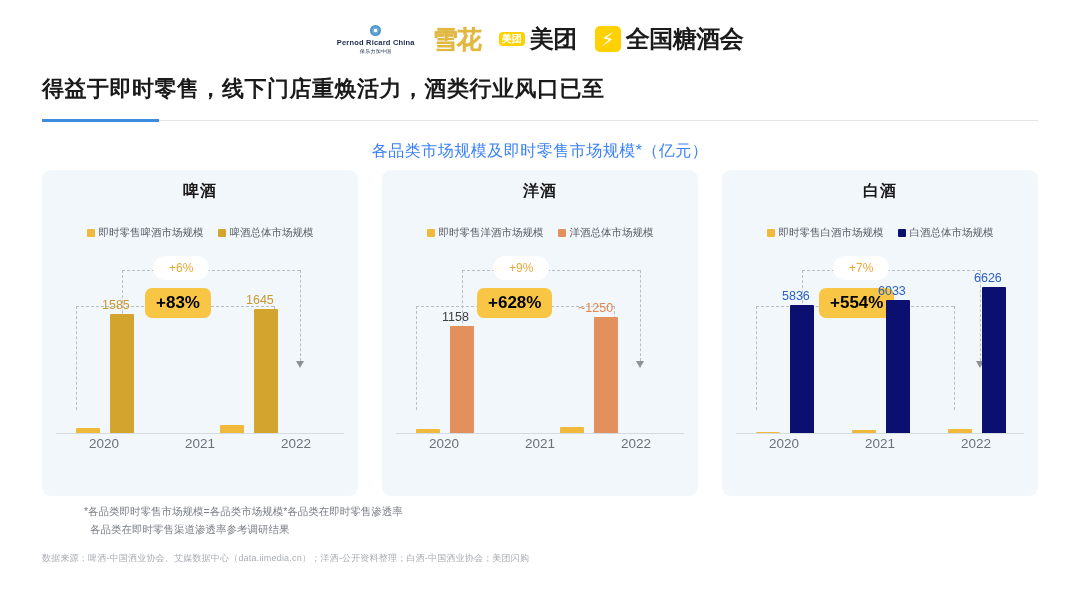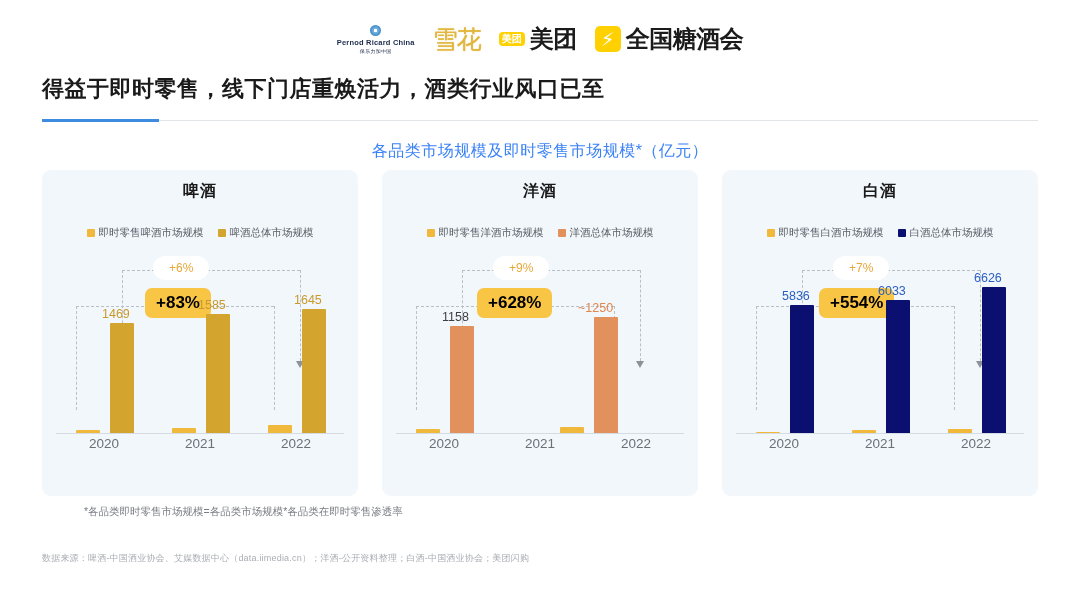--- a/index.html
+++ b/index.html
@@ -16,21 +16,21 @@
   .logo{display:flex;align-items:center;}
   .pernod{flex-direction:column;align-items:center;justify-content:center;}
   .pernod .mark{
     width:11px;height:11px;border-radius:50%;
     background:radial-gradient(circle,#ffffff 18%,#7ab6e0 22%,#4a93cc 60%,#2e78b5 100%);
     margin-bottom:2px;
   }
   .pernod .en{font-size:7.5px;color:#1b2a4a;letter-spacing:.2px;font-weight:bold;white-space:nowrap;}
   .pernod .cn{font-size:5px;color:#1b2a4a;letter-spacing:.3px;white-space:nowrap;margin-top:1px;}
   .snow{
-    font-size:25px;font-weight:normal;color:#e2b73f;letter-spacing:-1px;
+    font-size:25px;font-weight:bold;color:#e2b73f;letter-spacing:-1px;
     font-family:"DejaVu Sans",sans-serif;line-height:1;
     text-shadow:0 0 1px #d9ae34;
   }
   .mt-badge{
     background:#ffd100;color:#ffffff;font-size:10px;font-weight:bold;
     border-radius:4px;padding:2px 3px;line-height:1;margin-right:5px;
     font-family:"DejaVu Sans",sans-serif;
   }
   .mt-word{font-size:24px;font-weight:bold;color:#1b1b1b;line-height:1;letter-spacing:-.5px;}
   .bolt-badge{
@@ -201,25 +201,20 @@
         <div class="arrow-head" style="left:240px;top:111px;"></div>
 
         <div class="dline v" style="left:20px;top:56px;height:104px;"></div>
         <div class="dline h" style="left:20px;top:56px;width:198px;"></div>
         <div class="dline v" style="left:218px;top:56px;height:104px;"></div>
         <div class="pill white" style="left:97px;top:6px;">+6%</div>
         <div class="pill yellow" style="left:89px;top:38px;">+83%</div>
       </div>
 
       <div class="groups">
-        <div class="group">
-          <div class="bar small" style="height:3px;"></div>
-          <div class="bar big" style="height:110px;background:#d3a52e;"></div>
-          <div class="vlabel big" style="bottom:112px;color:#c89a2c;">1469</div>
-        </div>
         <div class="group">
           <div class="bar small" style="height:5px;"></div>
           <div class="bar big" style="height:119px;background:#d3a52e;"></div>
           <div class="vlabel big" style="bottom:121px;color:#c89a2c;">1585</div>
         </div>
         <div class="group">
           <div class="bar small" style="height:8px;"></div>
           <div class="bar big" style="height:124px;background:#d3a52e;"></div>
           <div class="vlabel big" style="bottom:126px;color:#c89a2c;">1645</div>
         </div>
@@ -331,14 +326,15 @@
         <div>2020</div>
         <div>2021</div>
         <div>2022</div>
       </div>
     </div>
   </div>
 </div>
 
 <div class="footnotes">
   <div>*各品类即时零售市场规模=各品类市场规模*各品类在即时零售渗透率</div>
+  <div class="ln2">各品类在即时零售渠道渗透率参考调研结果</div>
 </div>
 <div class="source">数据来源：啤酒-中国酒业协会、艾媒数据中心（data.iimedia.cn）；洋酒-公开资料整理；白酒-中国酒业协会；美团闪购</div>
 
 </body></html>

